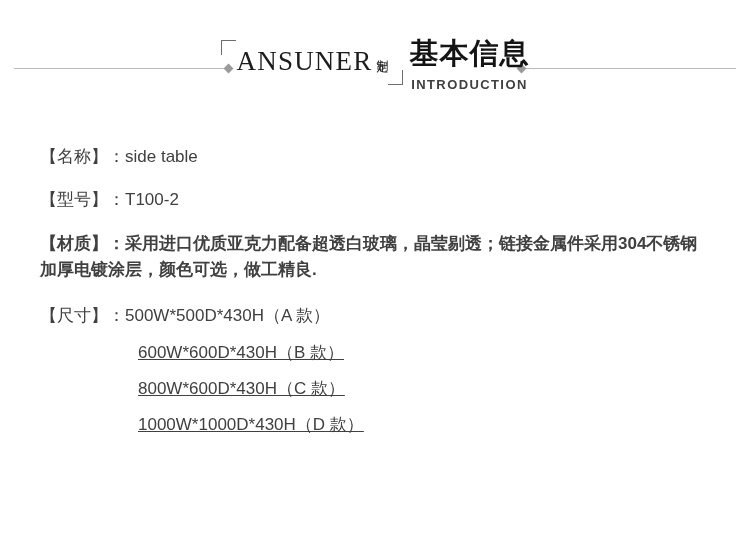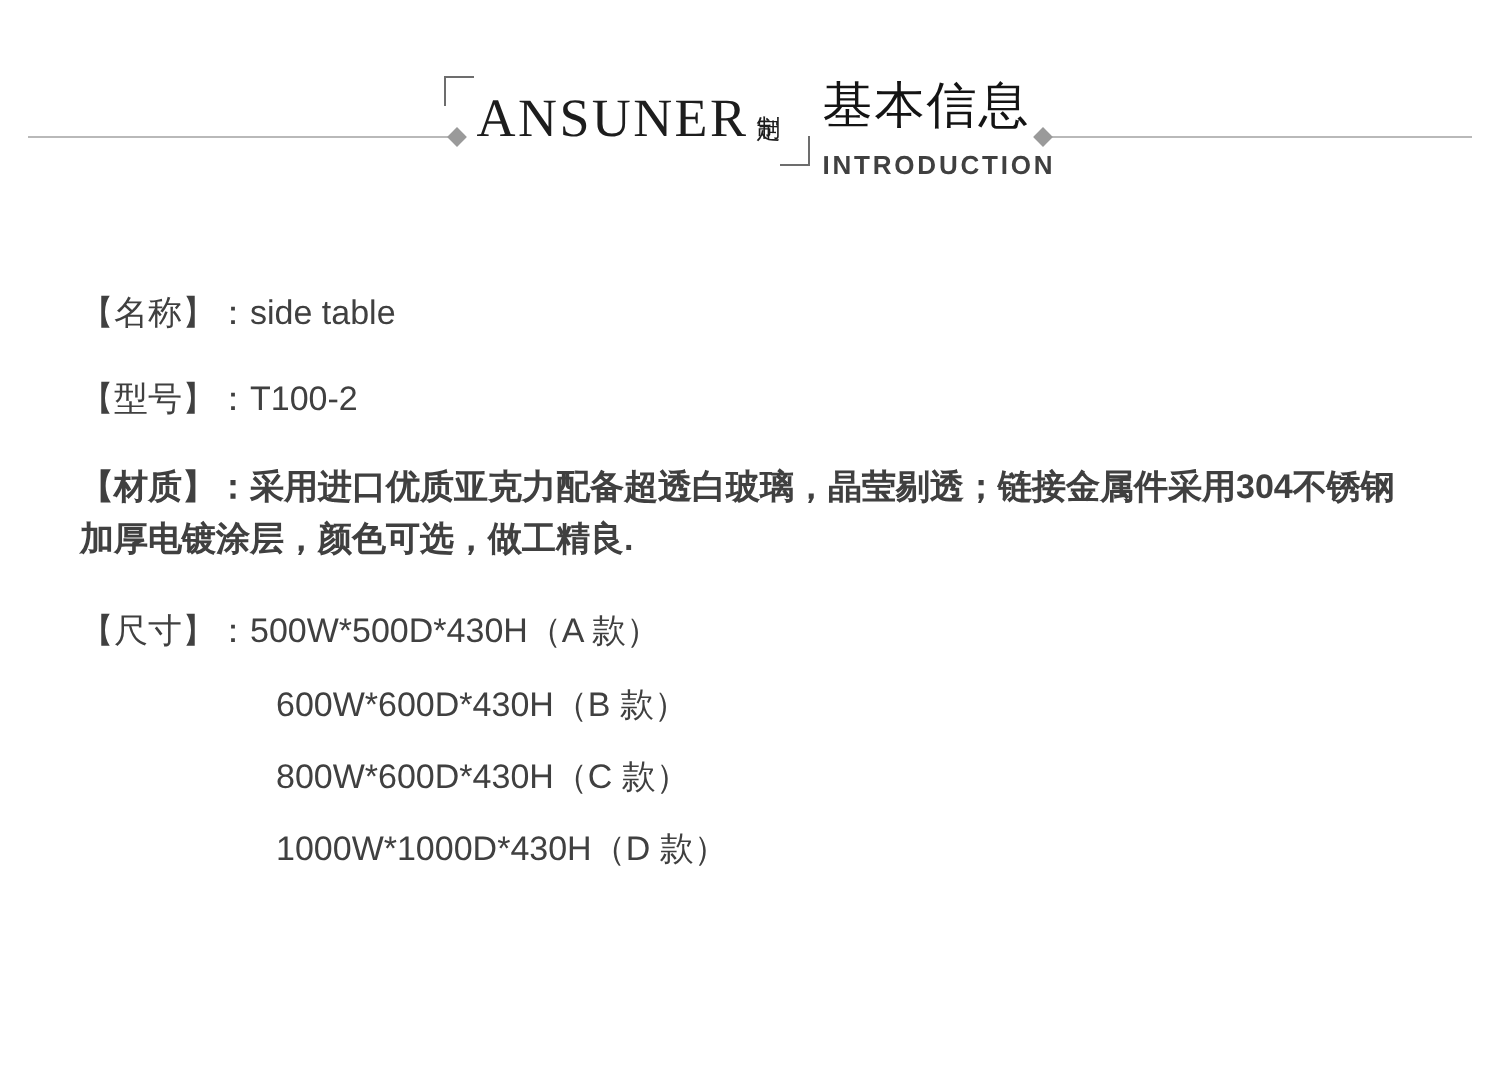--- a/index.html
+++ b/index.html
@@ -51,21 +51,21 @@
     height: 7px;
     background: #9a9a9a;
     transform: rotate(45deg);
   }
   .rule-left::after { right: 0; }
   .rule-right::after { left: 0; }
 
   .header-inner {
     position: relative;
     display: flex;
-    align-items: flex-start;
+    align-items: center;
     gap: 6px;
     padding-top: 8px;
   }
 
   .brand-block {
     position: relative;
     padding: 10px 16px 12px 16px;
   }
   .brand-corner {
     position: absolute;
@@ -106,22 +106,22 @@
     letter-spacing: 0px;
     height: 26px;
     position: relative;
     top: 1px;
   }
 
   .title-block {
     padding-top: 4px;
   }
   .title-cn {
-    font-size: 25px;
-    font-weight: normal;
+    font-size: 29px;
+    font-weight: bold;
     color: #141414;
     letter-spacing: 1px;
     line-height: 1.1;
   }
   .title-en {
     margin-top: 7px;
     font-size: 13px;
     color: #404040;
     letter-spacing: 1.4px;
     text-align: center;
@@ -146,20 +146,21 @@
     white-space: nowrap;
   }
   .dim-list {
     margin: 0;
     padding: 0;
     list-style: none;
   }
   .dim-item {
     padding-left: 98px;
     margin-top: 10px;
+    text-decoration: underline;
   }
   .dim-head {
     display: flex;
     align-items: flex-start;
   }
 </style>
 </head>
 <body>
 
 <div class="page">

